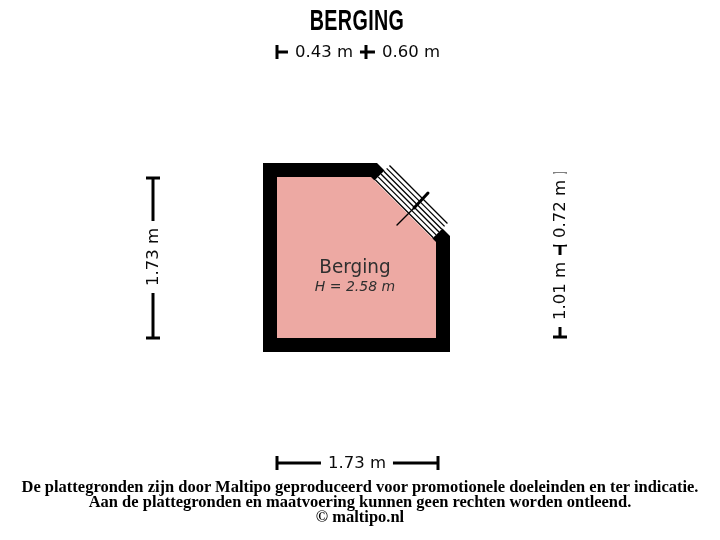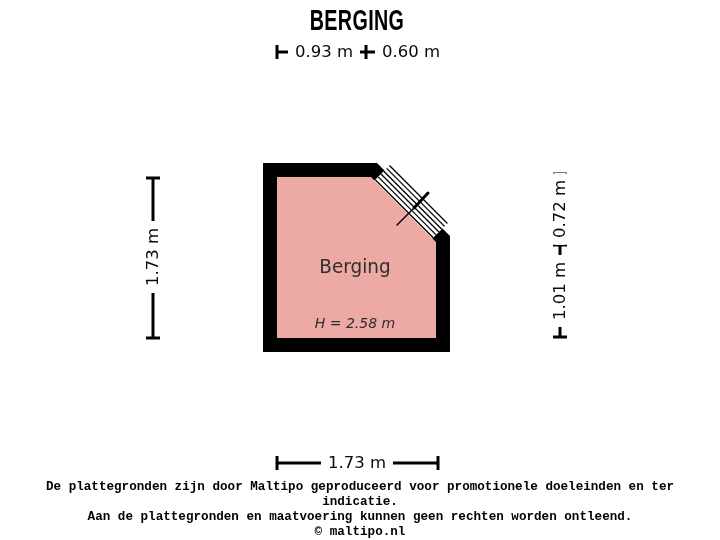--- a/index.html
+++ b/index.html
@@ -53,30 +53,29 @@
     white-space: nowrap;
   }
   .room-h {
     position: absolute;
     left: 355px; top: 286px;
     transform: translate(-50%, -50%);
     font-size: 14px;
     font-style: italic;
     color: #2f2f2f;
     white-space: nowrap;
-    margin-top: 37px;
   }
 
   .footer {
     position: absolute;
     left: 0; right: 0; top: 479px;
     text-align: center;
-    font-family: Liberation Mono, monospace;
+    font-family: Liberation Serif, serif;
     font-weight: bold;
-    font-size: 13px;
+    font-size: 17px;
     line-height: 15px;
     color: #000;
   }
   .footer div { transform: scaleX(0.97); transform-origin: center; }
 </style>
 </head>
 <body>
 
 <div class="title">BERGING</div>
 
@@ -124,21 +123,21 @@
 
   <polygon points="277,177 371,177 436,242 436,338 277,338" fill="#eda9a3"></polygon>
 
   <g stroke="#000" stroke-linecap="round">
     <line x1="397" y1="225" x2="417" y2="205" stroke-width="1.4"></line>
     <line x1="414" y1="208" x2="428" y2="193" stroke-width="3"></line>
   </g>
 </svg>
 
 <div class="pill" style="left:324px; top:52px;">
-  <span>0.93 m</span>
+  <span>0.43 m</span>
 </div>
 <div class="pill" style="left:411px; top:52px;">
   <span>0.60 m</span>
 </div>
 
 <div class="pill v" style="left:153px; top:257px;">
   <span>1.73 m</span>
 </div>
 
 <div class="pill v" style="left:560px; top:209px;">

